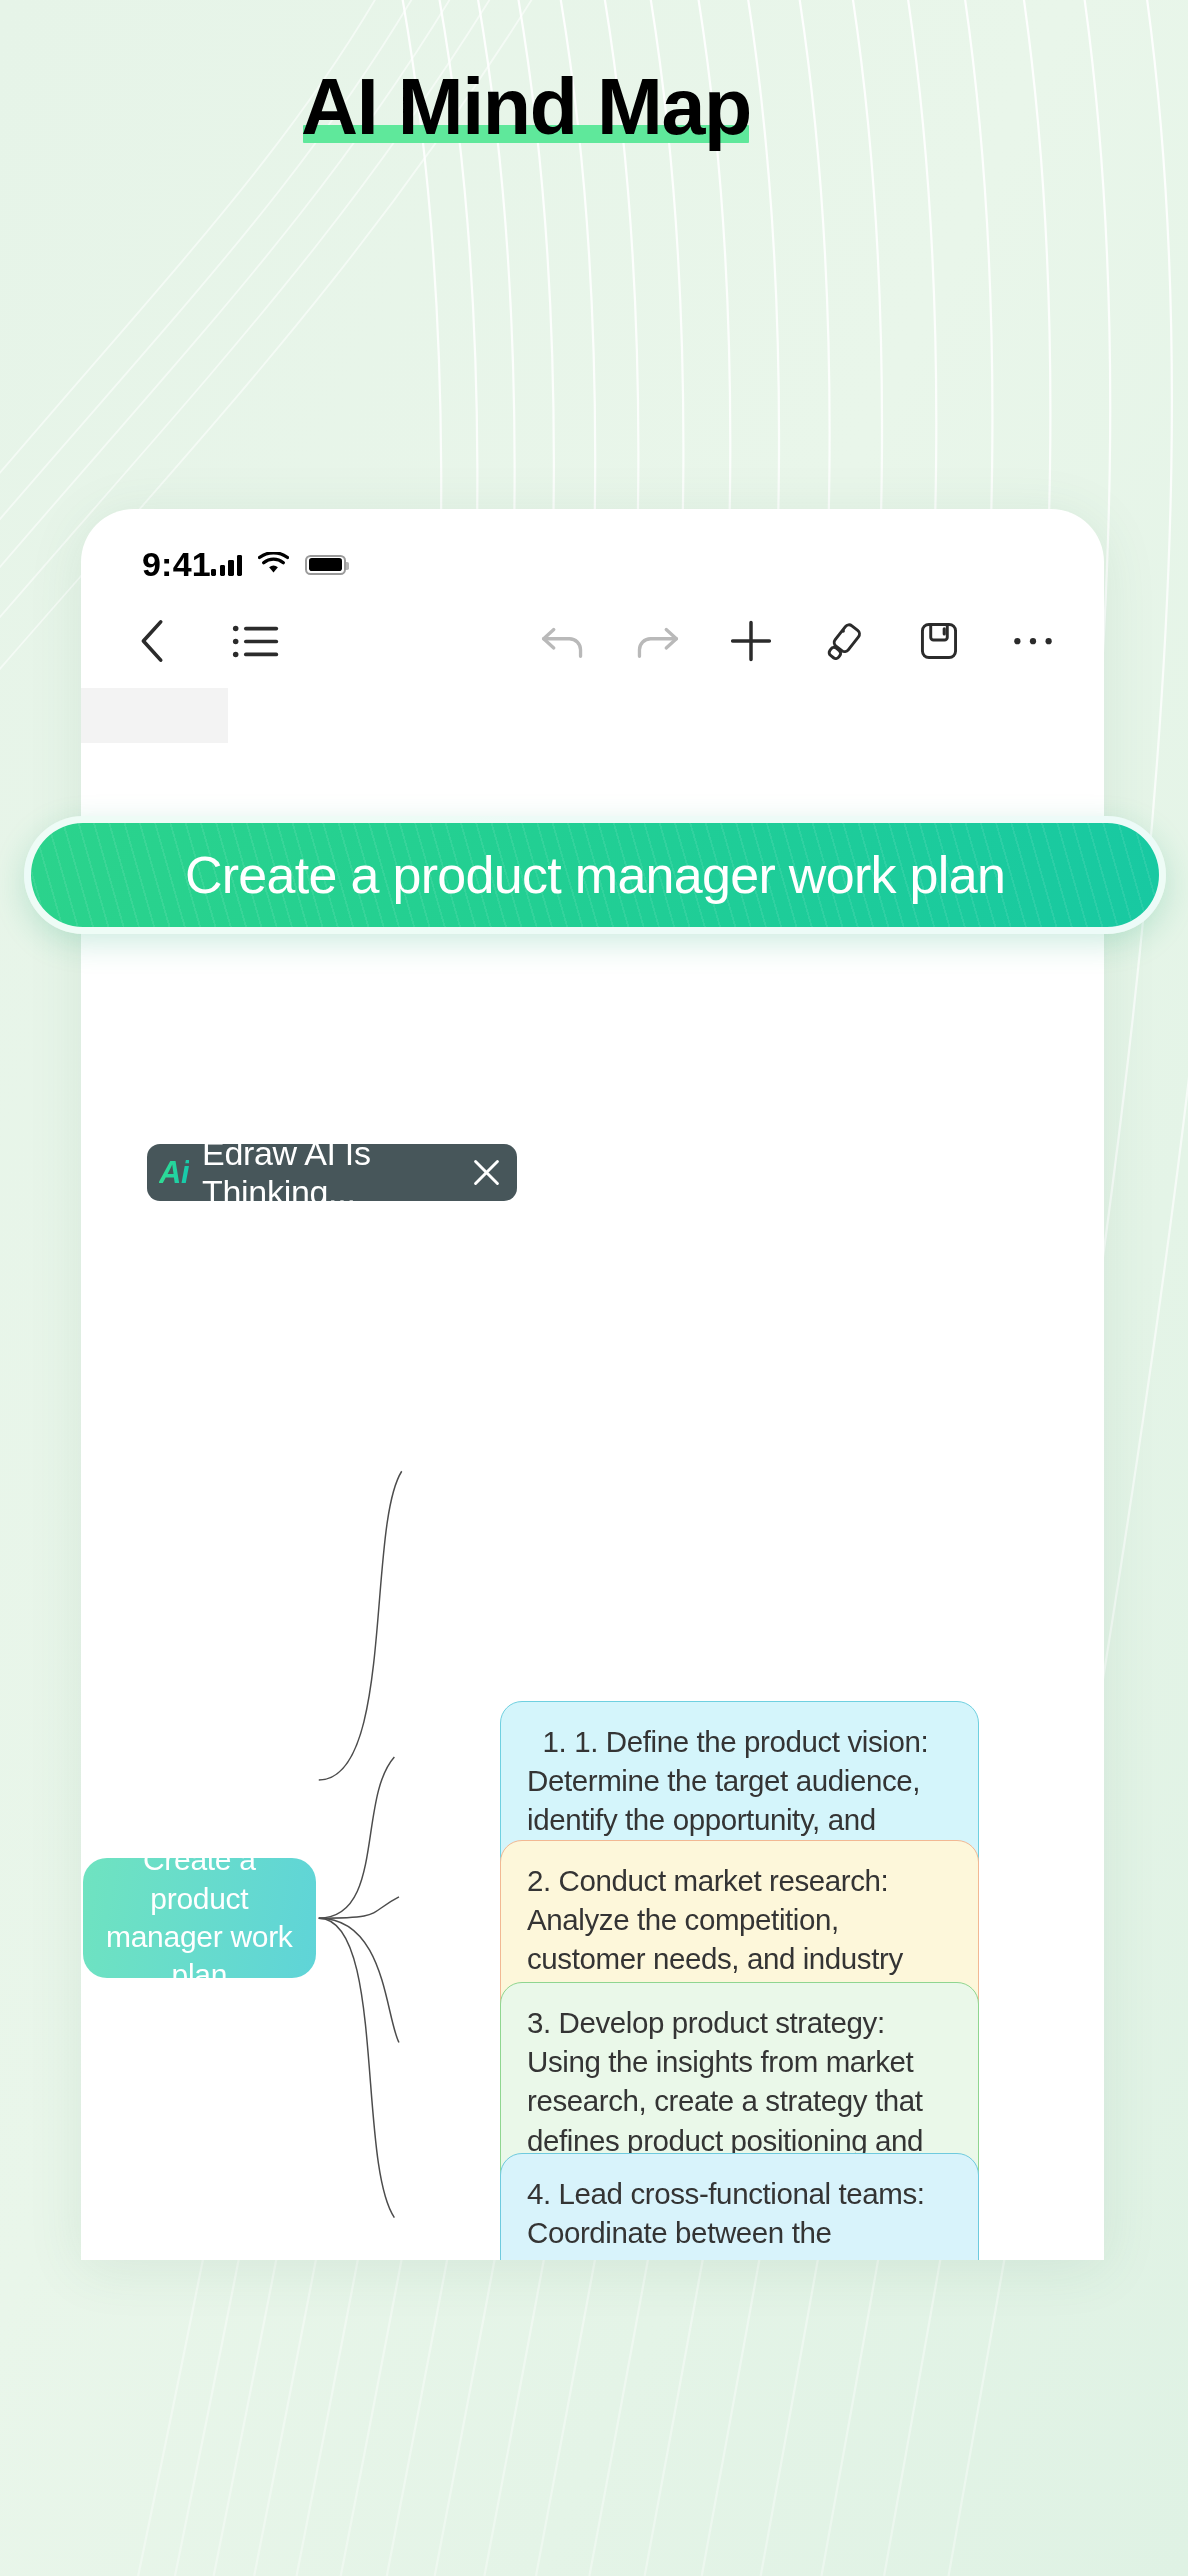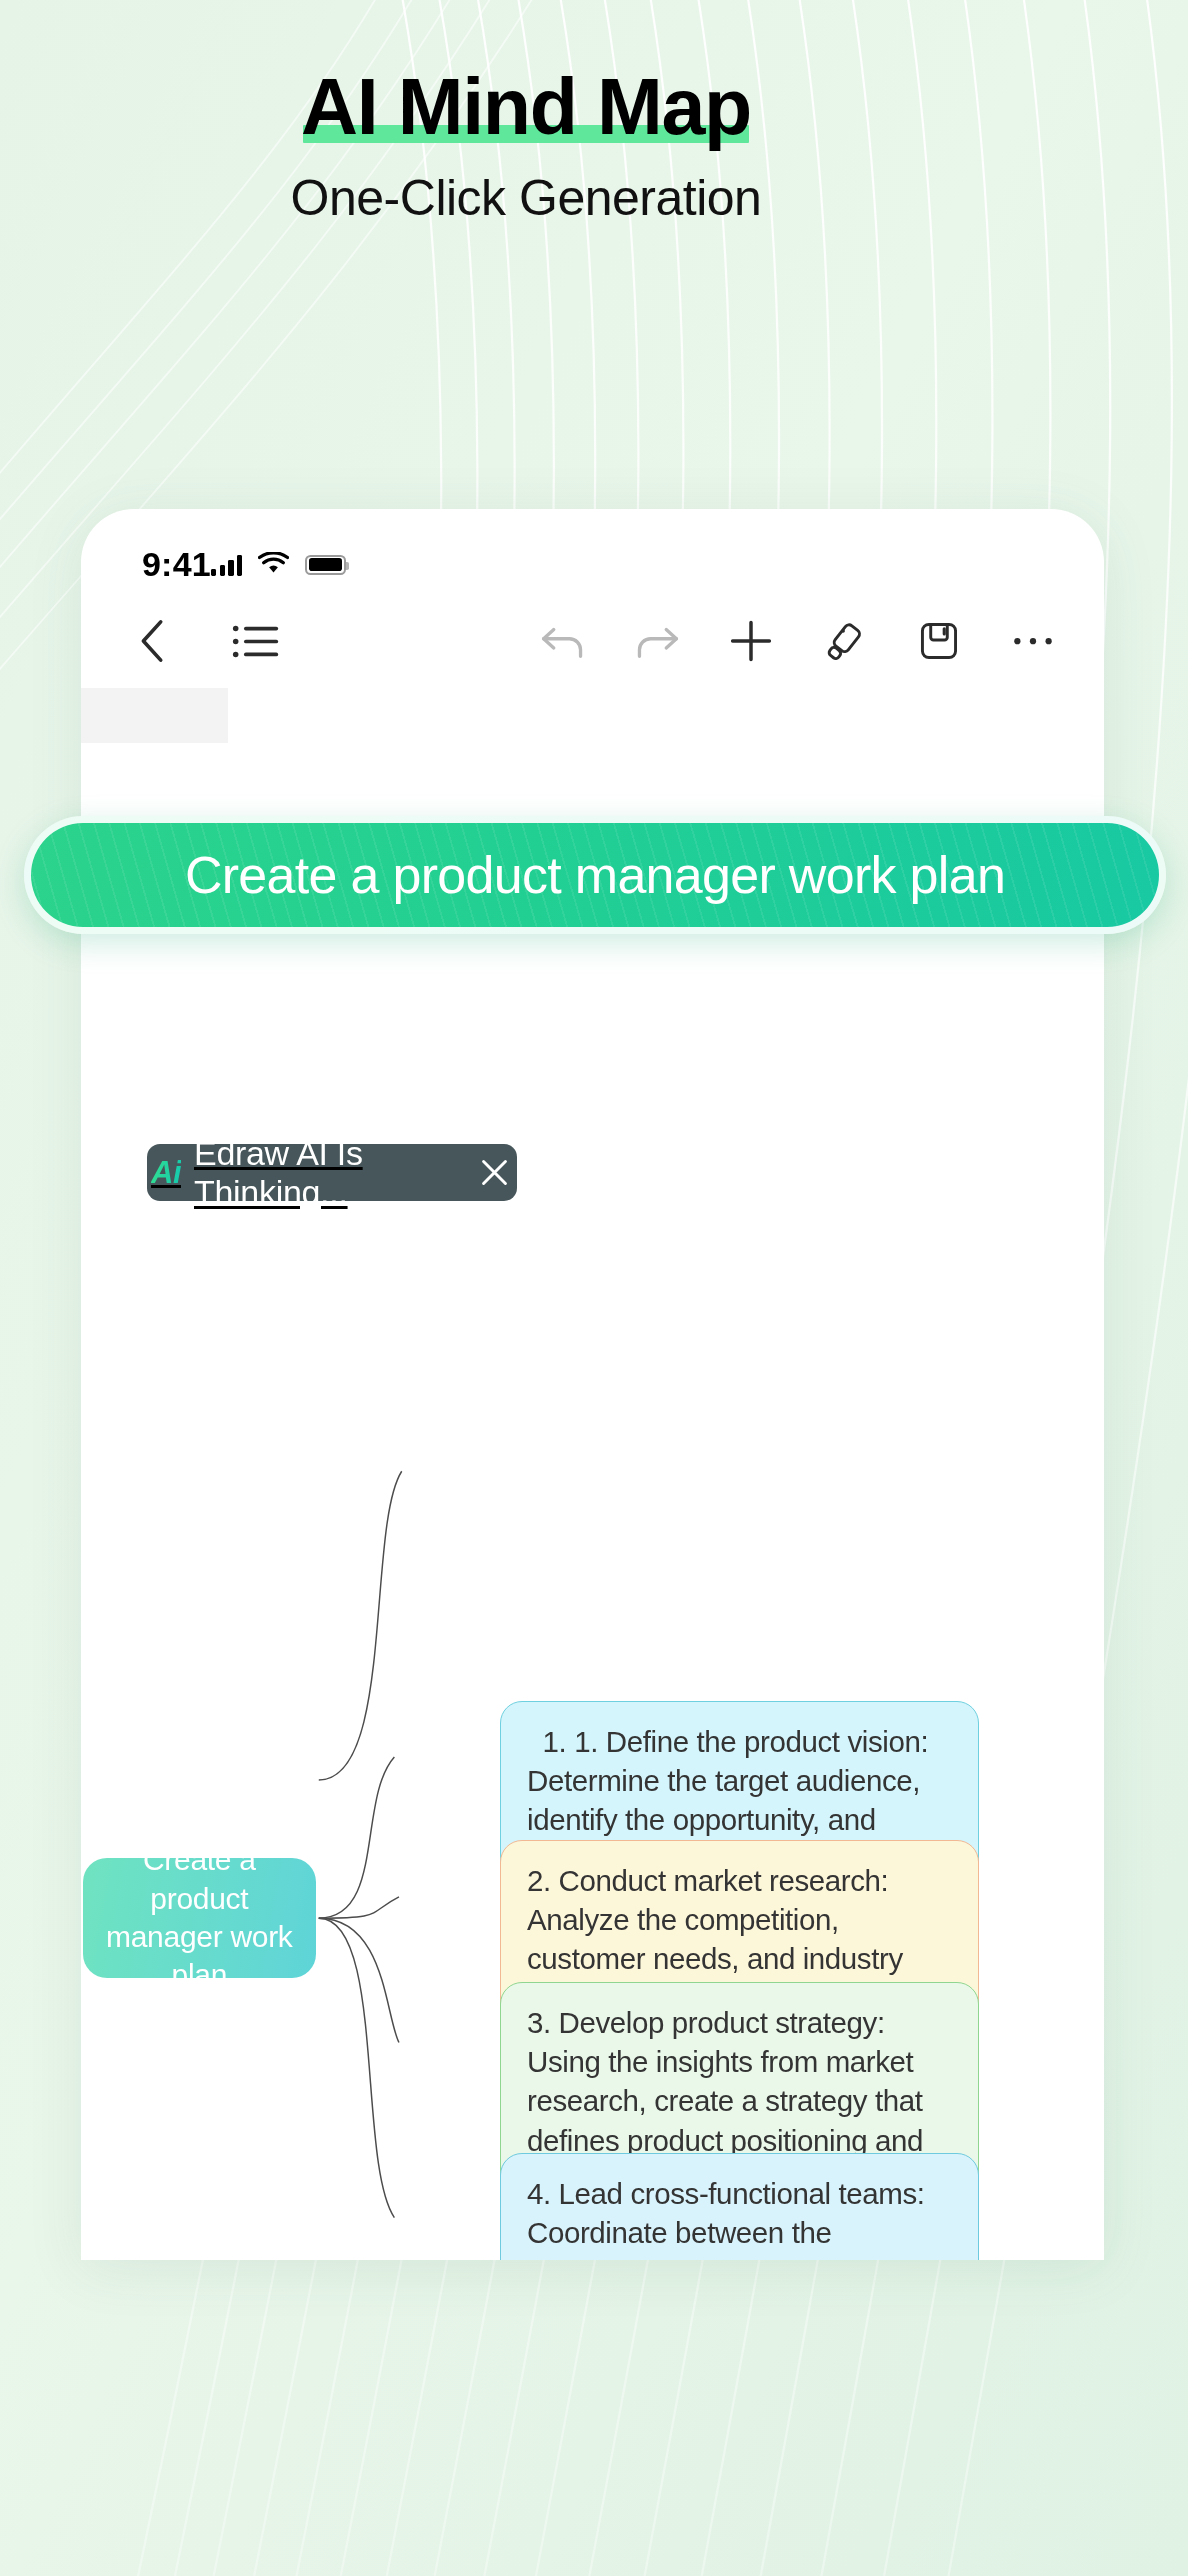--- a/index.html
+++ b/index.html
@@ -89,23 +89,22 @@
   .canvas-tint {
     position:absolute; left:0; top:0; width:147px; height:55px;
     background:#f3f3f3;
   }
 
   
   .thinking-bar {
     position:absolute; left:66px; top:456px;
     width:370px; height:57px;
     background:#47565a; border-radius:13px;
-    display:flex; align-items:center; padding:0 4px;
+    display:flex; align-items:center; padding:0 12px;
     z-index:6;
-    text-decoration:underline;
   }
   .ai-mark {
     font-size:31px; font-weight:bold; font-style:italic;
     background:linear-gradient(100deg,#34e08f,#12c7b0);
     -webkit-background-clip:text; background-clip:text; color:transparent;
     margin-right:13px; letter-spacing:-0.5px;
   }
   .thinking-text { color:#ffffff; font-size:34px; letter-spacing:-0.3px; flex:1; }
   .thinking-close {
     width:37px; height:37px; display:flex; align-items:center; justify-content:center;
@@ -209,21 +208,20 @@
       <path d="M-40,772 C 224,466 402,286 602,-40"></path>
     </g>
   </svg>
 </div>
 
 <div class="header">
   <div class="title-wrap">
     <div class="title-underline"></div>
     <div class="page-title">AI Mind Map</div>
   </div>
-  <div class="page-subtitle">One-Click Generation</div>
 </div>
 
 <div class="phone">
  <div class="phone-inner">
 
   <div class="status-bar">
     <div class="status-time">9:41</div>
     <div class="status-icons">
       <div class="signal">
         <i></i>

